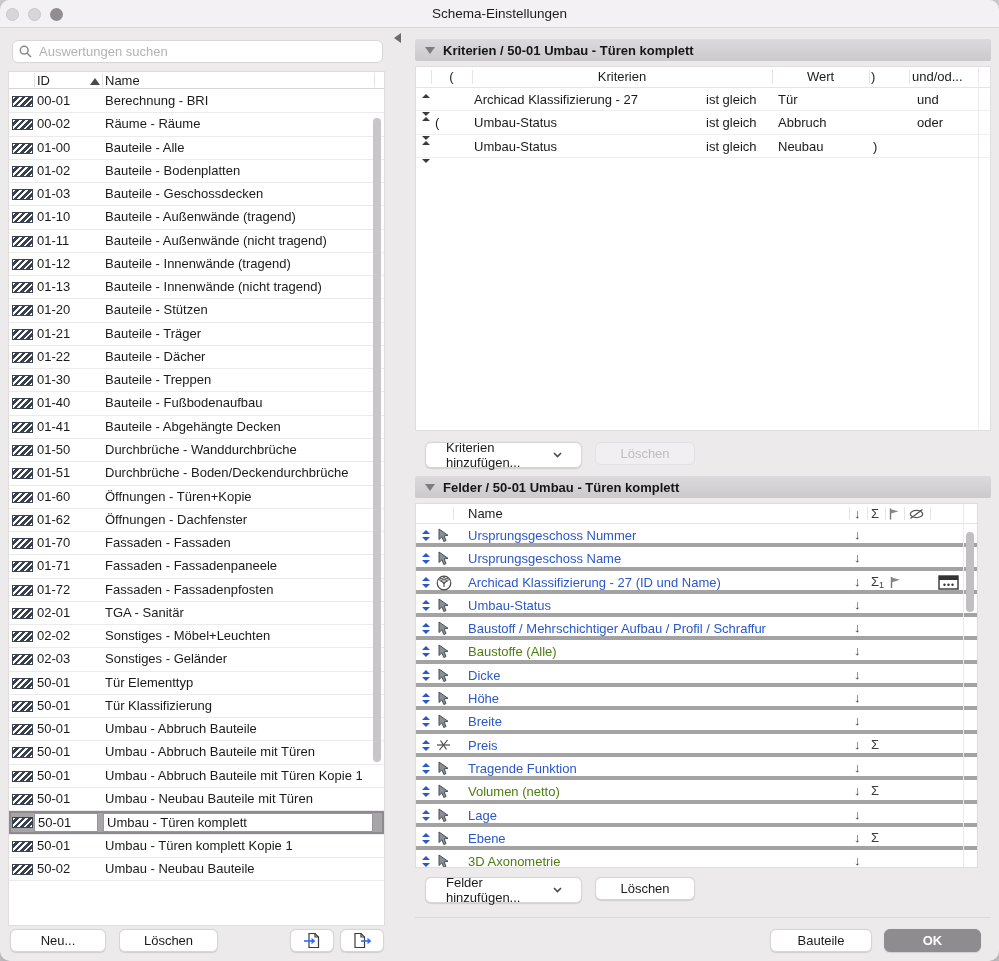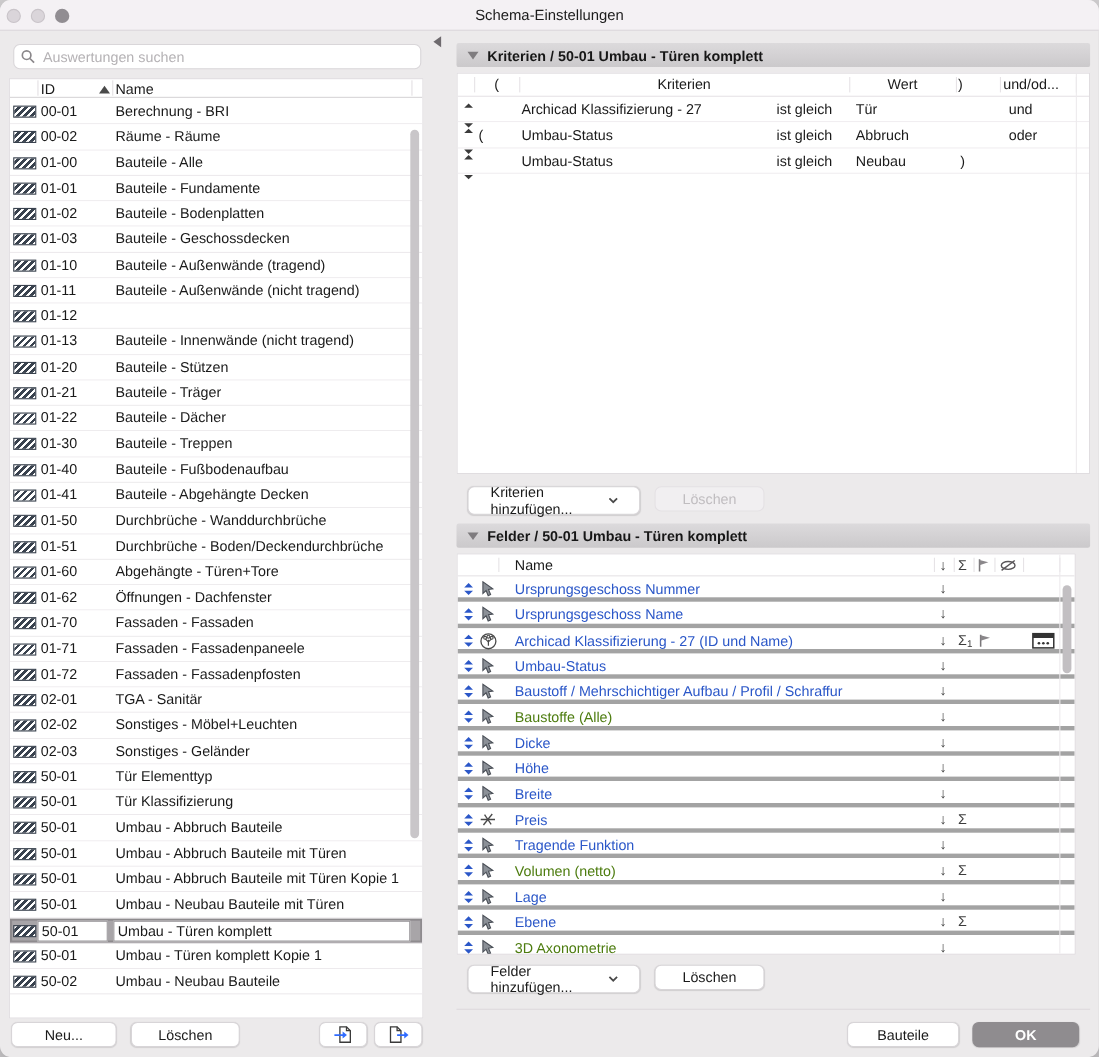--- a/index.html
+++ b/index.html
@@ -143,25 +143,20 @@
           <span class="lid">00-02</span>
           <span class="lname">Räume - Räume</span>
         </div>
 
         <div class="lrow">
           <span class="hatch"></span>
           <span class="lid">01-00</span>
           <span class="lname">Bauteile - Alle</span>
         </div>
 
-        <div class="lrow">
-          <span class="hatch"></span>
-          <span class="lid">01-01</span>
-          <span class="lname">Bauteile - Fundamente</span>
-        </div>
 
         <div class="lrow">
           <span class="hatch"></span>
           <span class="lid">01-02</span>
           <span class="lname">Bauteile - Bodenplatten</span>
         </div>
 
         <div class="lrow">
           <span class="hatch"></span>
           <span class="lid">01-03</span>
@@ -176,20 +171,21 @@
 
         <div class="lrow">
           <span class="hatch"></span>
           <span class="lid">01-11</span>
           <span class="lname">Bauteile - Außenwände (nicht tragend)</span>
         </div>
 
         <div class="lrow">
           <span class="hatch"></span>
           <span class="lid">01-12</span>
+          <span class="lname">Bauteile - Innenwände (tragend)</span>
         </div>
 
         <div class="lrow">
           <span class="hatch"></span>
           <span class="lid">01-13</span>
           <span class="lname">Bauteile - Innenwände (nicht tragend)</span>
         </div>
 
         <div class="lrow">
           <span class="hatch"></span>
@@ -235,21 +231,21 @@
 
         <div class="lrow">
           <span class="hatch"></span>
           <span class="lid">01-51</span>
           <span class="lname">Durchbrüche - Boden/Deckendurchbrüche</span>
         </div>
 
         <div class="lrow">
           <span class="hatch"></span>
           <span class="lid">01-60</span>
-          <span class="lname">Abgehängte - Türen+Tore</span>
+          <span class="lname">Öffnungen - Türen+Kopie</span>
         </div>
 
 
         <div class="lrow">
           <span class="hatch"></span>
           <span class="lid">01-62</span>
           <span class="lname">Öffnungen - Dachfenster</span>
         </div>
 
         <div class="lrow">

